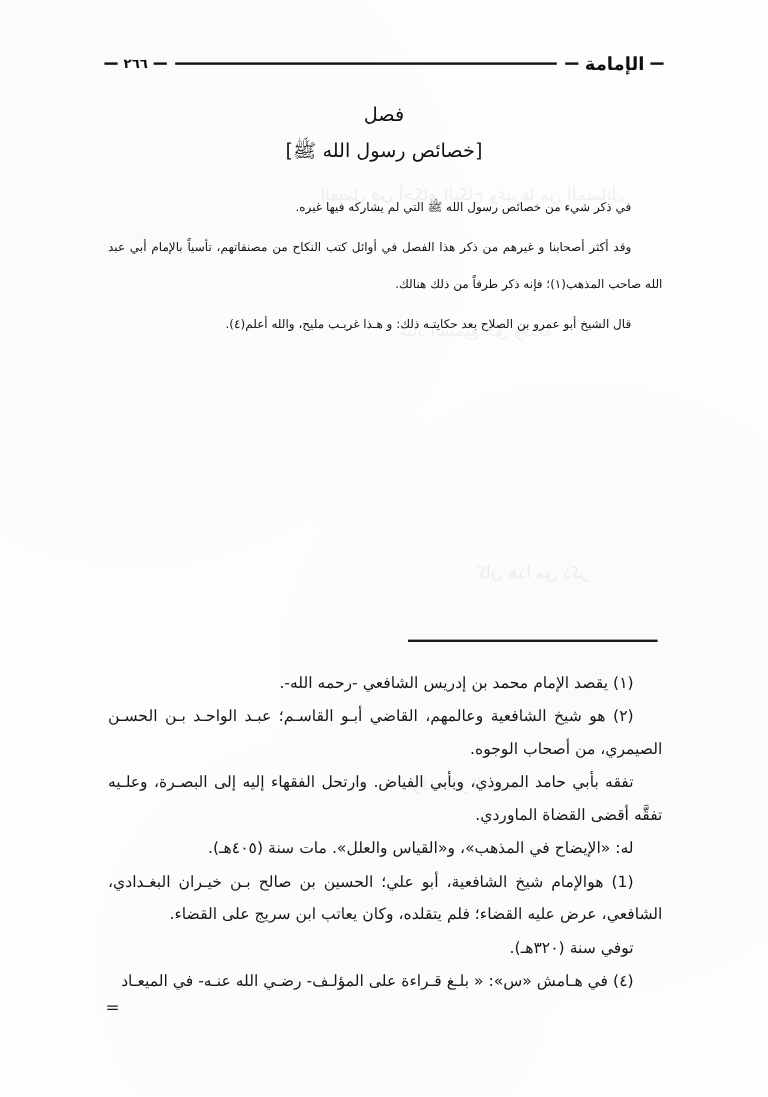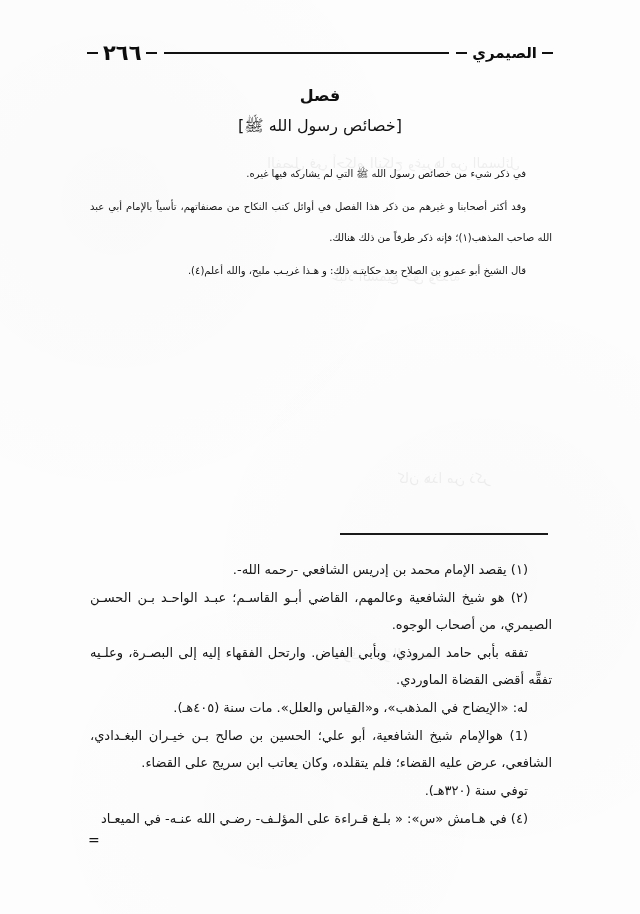--- a/index.html
+++ b/index.html
@@ -54,31 +54,31 @@
     background: #111;
     margin: 0 5px;
     flex: 0 0 auto;
   }
   .runhead .rule {
     flex: 1 1 auto;
     height: 2px;
     background: #111;
     margin: 0 2px;
   }
-  .folio { font-size: 21px; }
+  .folio { font-size: 11px; }
   .runtitle { font-size: 15px; }
 
   
   .sec-title {
     position: absolute;
     top: 86px;
     left: 0; right: 0;
     text-align: center;
     font-size: 16px;
-    font-weight: bold;
+    font-weight: normal;
     color: #111;
   }
   .sec-subtitle {
     position: absolute;
     top: 116px;
     left: 0; right: 0;
     text-align: center;
     font-size: 16px;
     font-weight: normal;
     color: #111;
@@ -156,21 +156,21 @@
 <div class="page">
 
   <div class="ghost" style="top:155px; right:120px;">الفصل في أحكام النكاح وغيرها من المسائل</div>
   <div class="ghost" style="top:268px; right:180px;">عباد السميع حق وقدته</div>
   <div class="ghost" style="top:470px; right:150px;">كان هذا من ذكر</div>
   <div class="ghost" style="top:646px; right:200px;">وقد ذكر المصنف</div>
 
   <div class="runhead">
     <span class="title-wrap">
       <span class="dash"></span>
-      <span class="runtitle">الصيمري</span>
+      <span class="runtitle">الإمامة</span>
       <span class="dash"></span>
     </span>
     <span class="rule"></span>
     <span class="folio-wrap">
       <span class="dash"></span>
       <span class="folio">٢٦٦</span>
       <span class="dash"></span>
     </span>
   </div>
 

